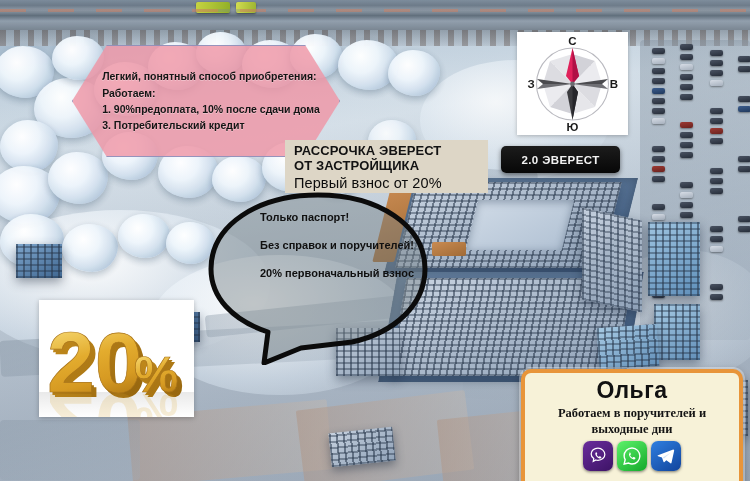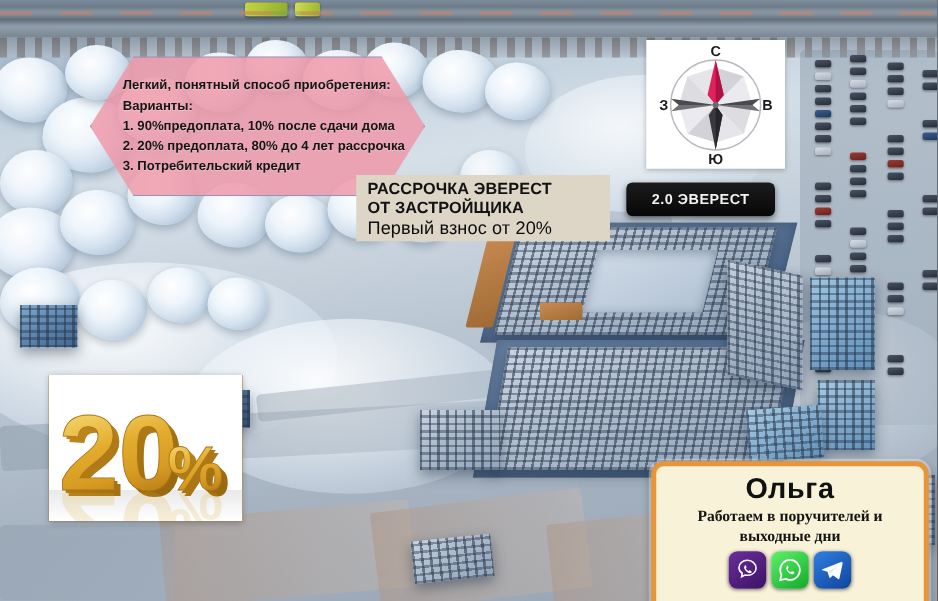--- a/index.html
+++ b/index.html
@@ -418,33 +418,49 @@
         <div class="facade"></div>
       </div>
     <div class="blk" style="left:156px;top:312px;width:44px;height:30px;background:linear-gradient(150deg,#5f87b2,#33537a);">
         <div class="facade"></div>
       </div>
   </div>
 
   <div class="pink-hex">
     <div class="pink-lines">
       <div>Легкий, понятный способ приобретения:</div>
-      <div>Варианты:</div>
+      <div>Работаем:</div>
       <div>1. 90%предоплата, 10% после сдачи дома</div>
-      <div>2. 20% предоплата, 80% до 4 лет рассрочка</div>
       <div>3. Потребительский кредит</div>
     </div>
   </div>
 
   <div class="beige-banner">
     <div class="beige-l1">РАССРОЧКА ЭВЕРЕСТ</div>
     <div class="beige-l2">ОТ ЗАСТРОЙЩИКА</div>
     <div class="beige-l3">Первый взнос от 20%</div>
   </div>
 
+  <div class="bubble-wrap">
+    <svg class="bubble-svg" viewBox="0 0 224 173" width="224" height="173">
+      <path d="M112 3
+               C 172 3, 219 33, 219 77
+               C 219 113, 188 141, 146 150
+               L 95 156
+               L 58 171
+               L 62 140
+               C 26 128, 5 105, 5 77
+               C 5 33, 52 3, 112 3 Z" fill="rgba(120,130,135,0.45)" stroke="#0b0b0b" stroke-width="5" stroke-linejoin="round"></path>
+    </svg>
+    <div class="bubble-text">
+      <p>Только паспорт!</p>
+      <p>Без справок и поручителей!</p>
+      <p>20% первоначальный взнос</p>
+    </div>
+  </div>
 
   <div class="pill">
     <span>2.0 ЭВЕРЕСТ</span>
   </div>
 
   <div class="compass-box">
     <svg viewBox="0 0 111 103" width="111" height="103">
       <circle cx="55.5" cy="52" r="36" fill="none" stroke="#b9b9bf" stroke-width="1.1"></circle>
       <circle cx="55.5" cy="52" r="26" fill="none" stroke="#cfcfd4" stroke-width="1"></circle>
 

